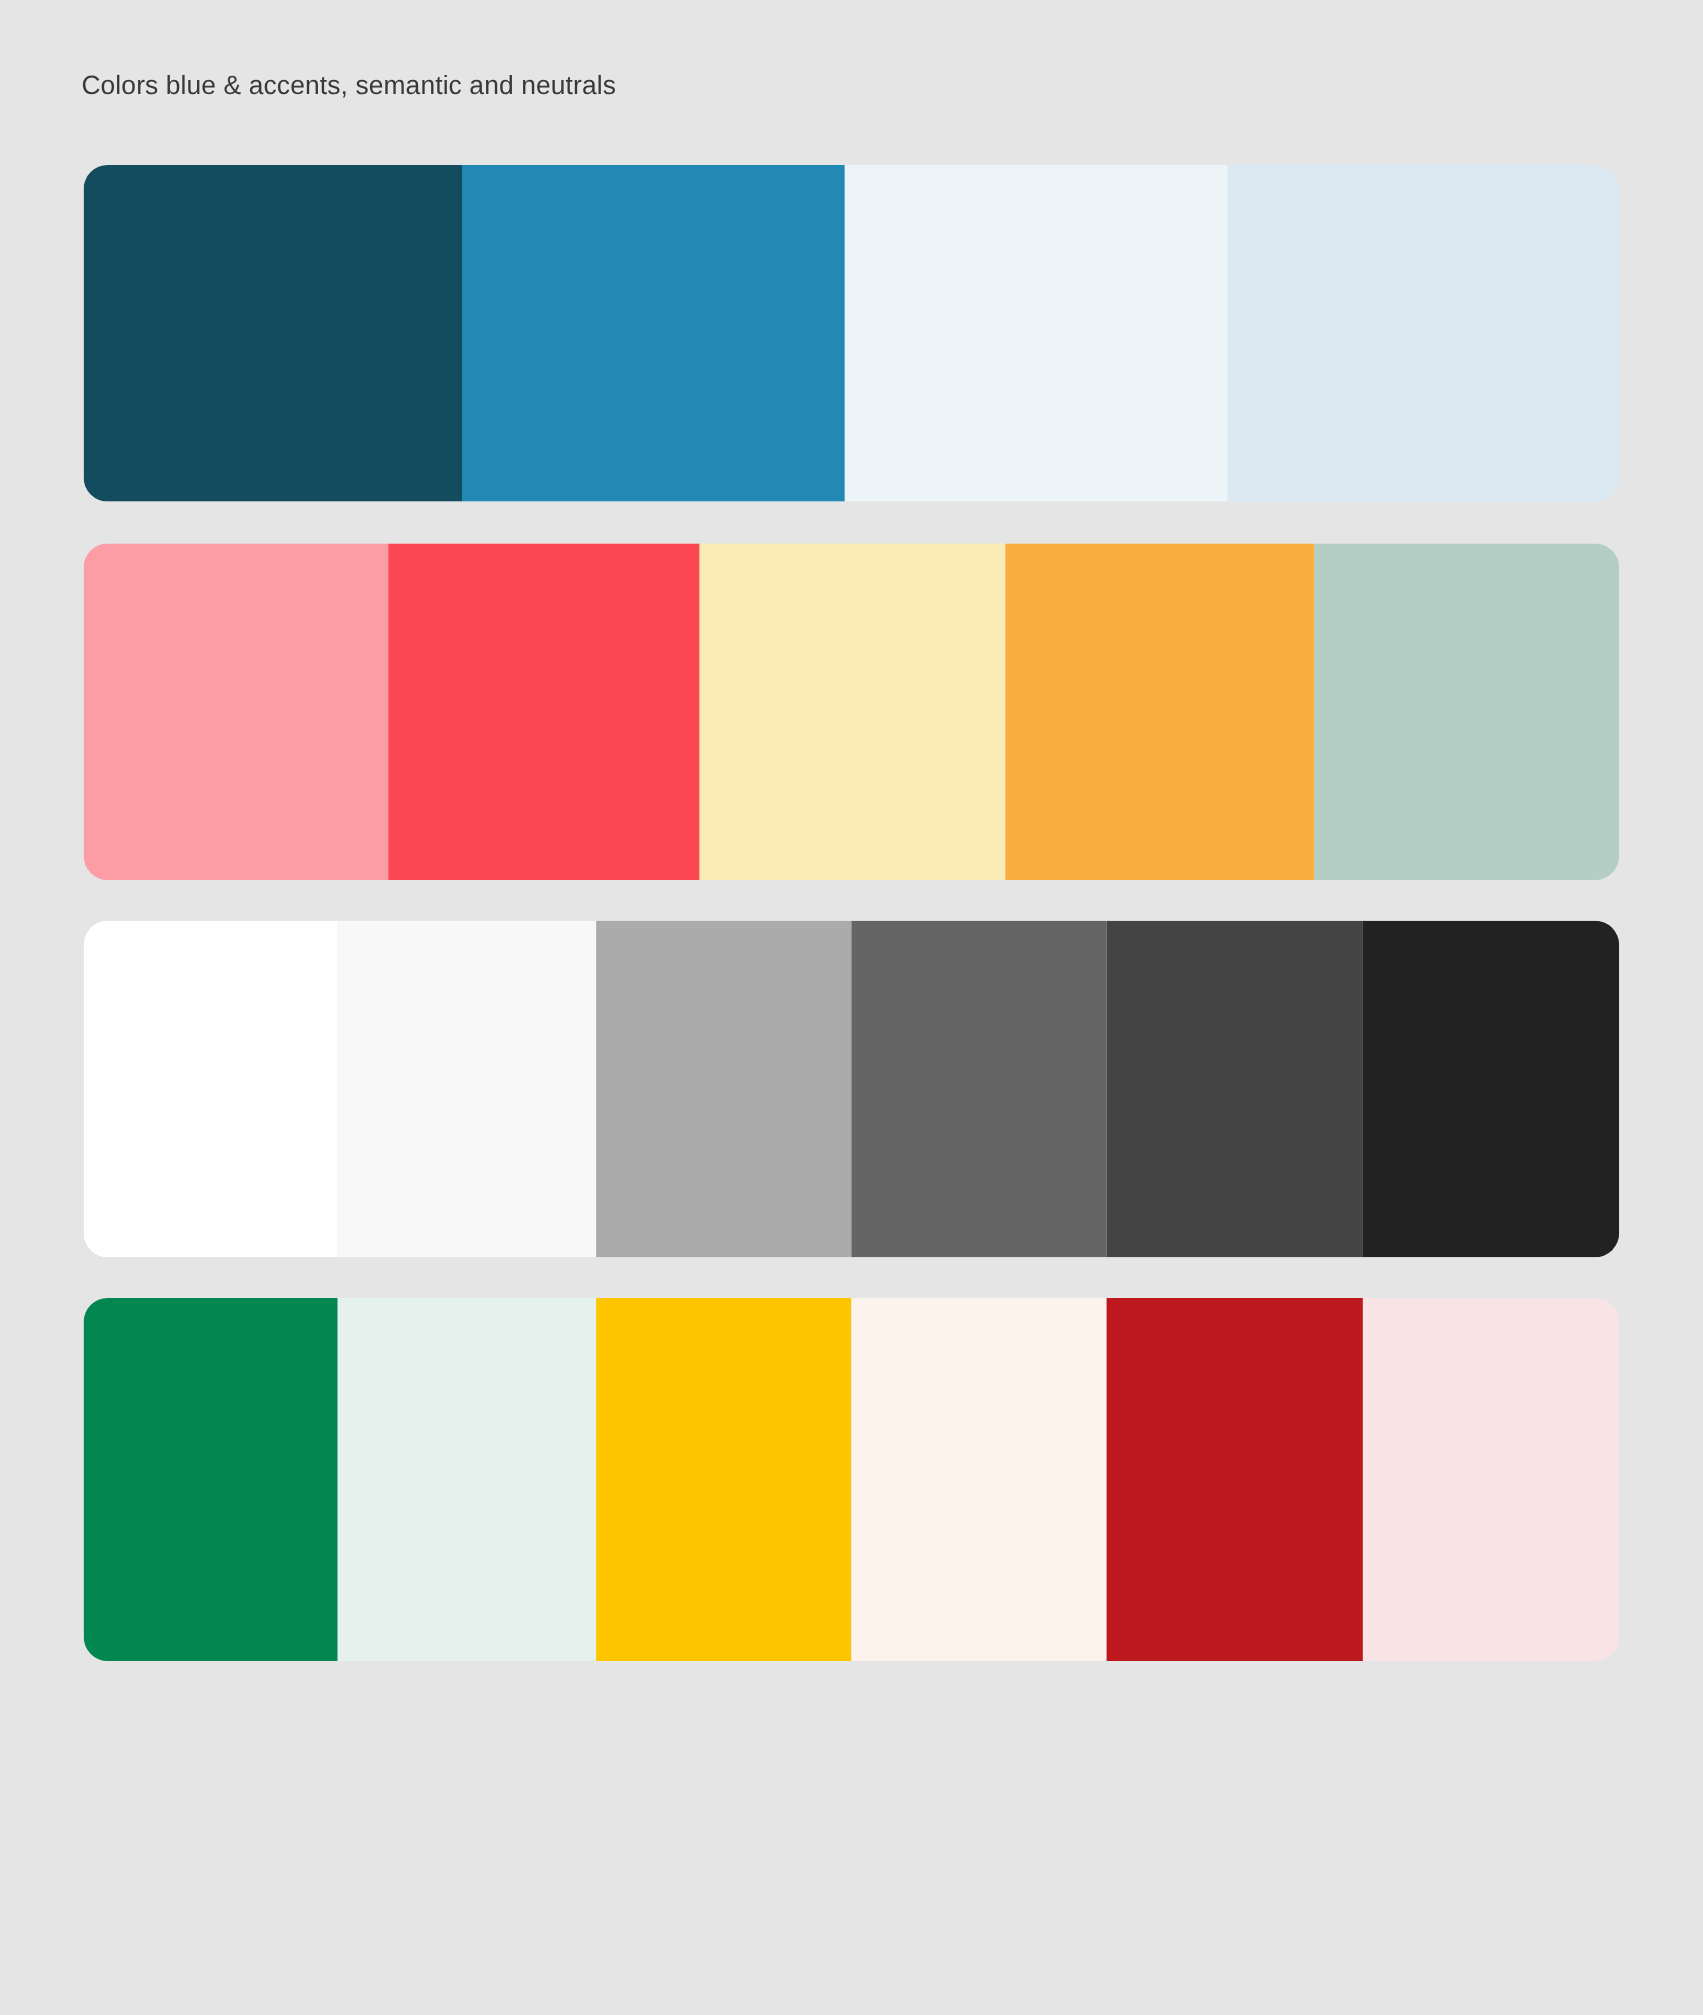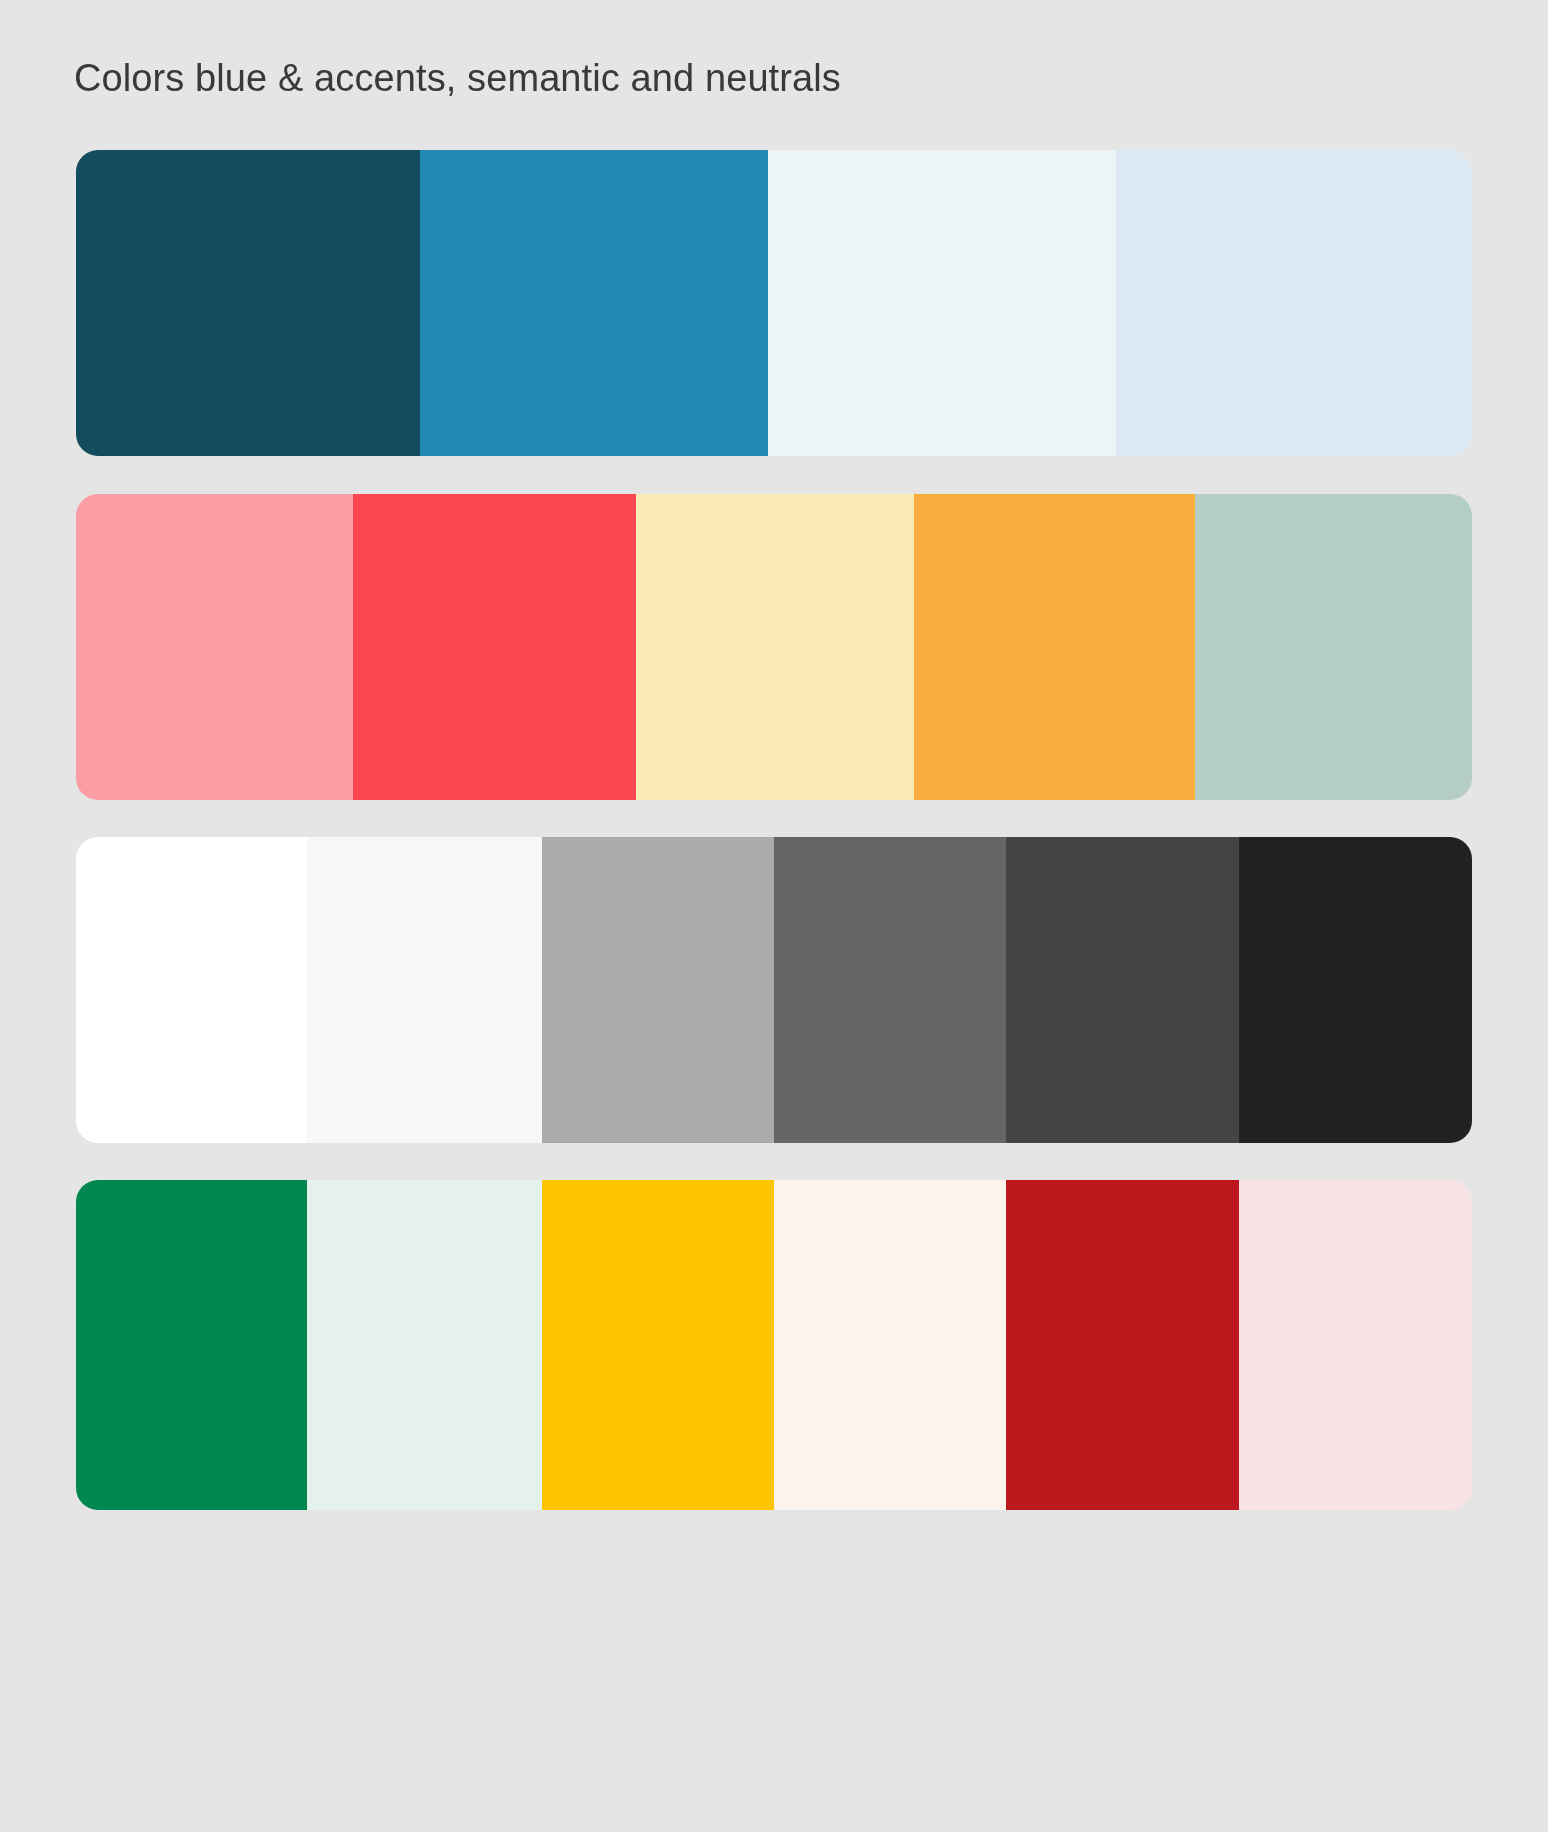--- a/index.html
+++ b/index.html
@@ -18,21 +18,21 @@
     position: relative;
     width: 1548px;
     height: 1832px;
     box-sizing: border-box;
   }
 
   .palette-title {
     position: absolute;
     left: 74px;
     top: 58px;
-    font-size: 38px;
+    font-size: 24px;
     line-height: 40px;
     color: #37393A;
     letter-spacing: 0.1px;
     font-weight: 400;
     white-space: nowrap;
   }
 
   .swatch-rows {
     position: absolute;
     left: 76px;

